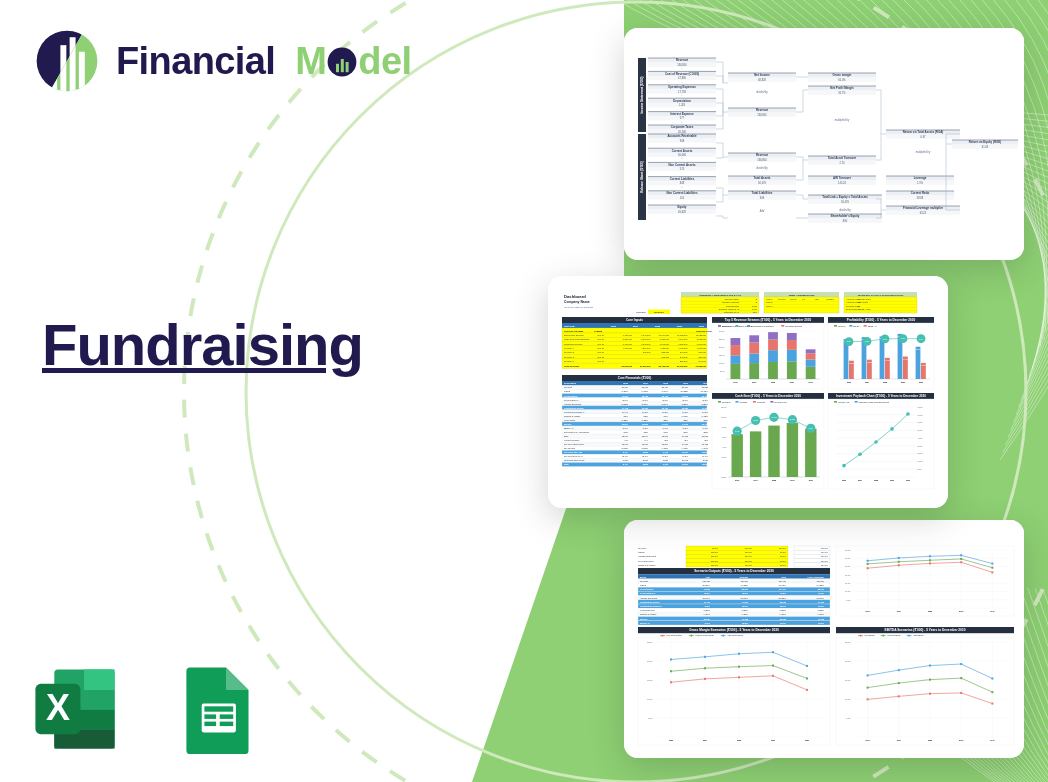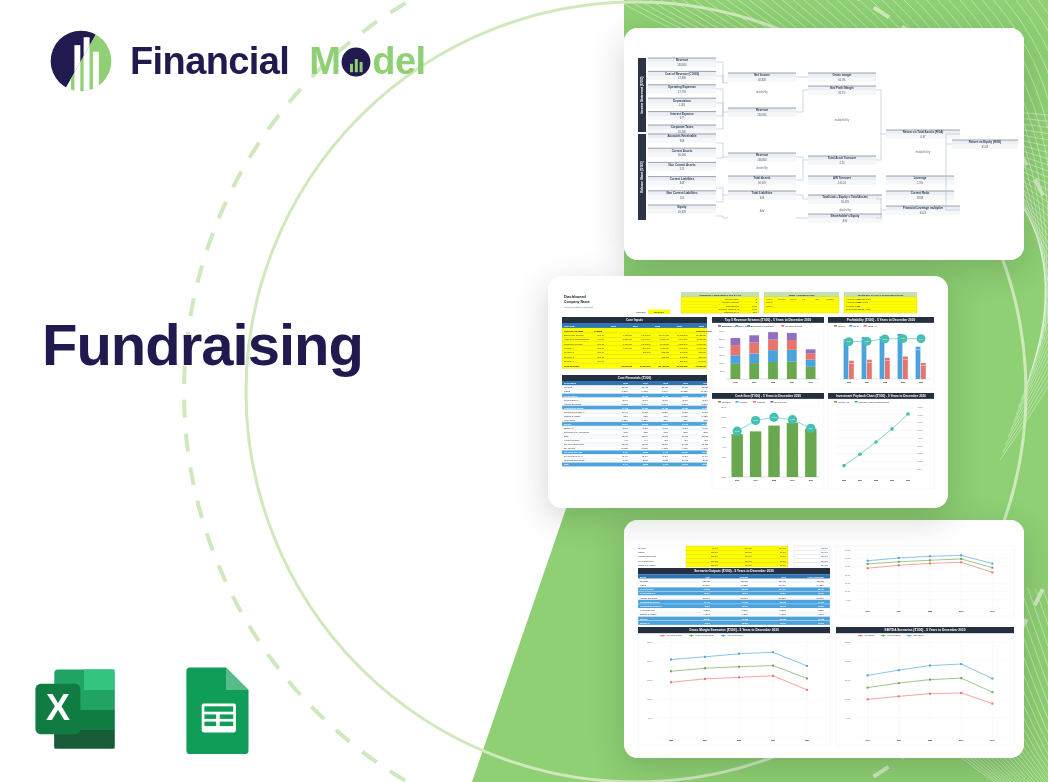--- a/index.html
+++ b/index.html
@@ -9,40 +9,41 @@
     background:#ffffff;
     position:relative;
     overflow:hidden;
   }
 
   
   #bg { position:absolute; inset:0; z-index:0; }
 
   
   .brand {
-    position:absolute; left:48px; top:28px;
+    position:absolute; left:34px; top:28px;
     display:flex; align-items:center; gap:16px;
     z-index:5;
   }
   .brand-mark { width:66px; height:66px; flex:0 0 66px; }
   .brand-text {
     font-size:38px; font-weight:bold; letter-spacing:-0.6px;
     line-height:1; white-space:nowrap;
   }
   .brand-text .w1 { color:#201a4f; }
   .brand-text .w2 { color:#8ed073; }
   .brand-o { display:inline-block; width:30px; height:30px; vertical-align:-3px; margin:0 1px; }
 
   
   .headline {
     position:absolute; left:42px; top:312px;
     z-index:5;
     color:#201a4f;
     font-size:58px; font-weight:bold; line-height:1.14;
     letter-spacing:-1px;
+    text-decoration:underline;
   }
   .headline .ln { display:block; }
 
   
   .app-icons {
     position:absolute; left:30px; top:664px; z-index:5;
     display:flex; gap:52px; align-items:flex-start;
   }
   .app-icon { width:90px; height:90px; }
 

